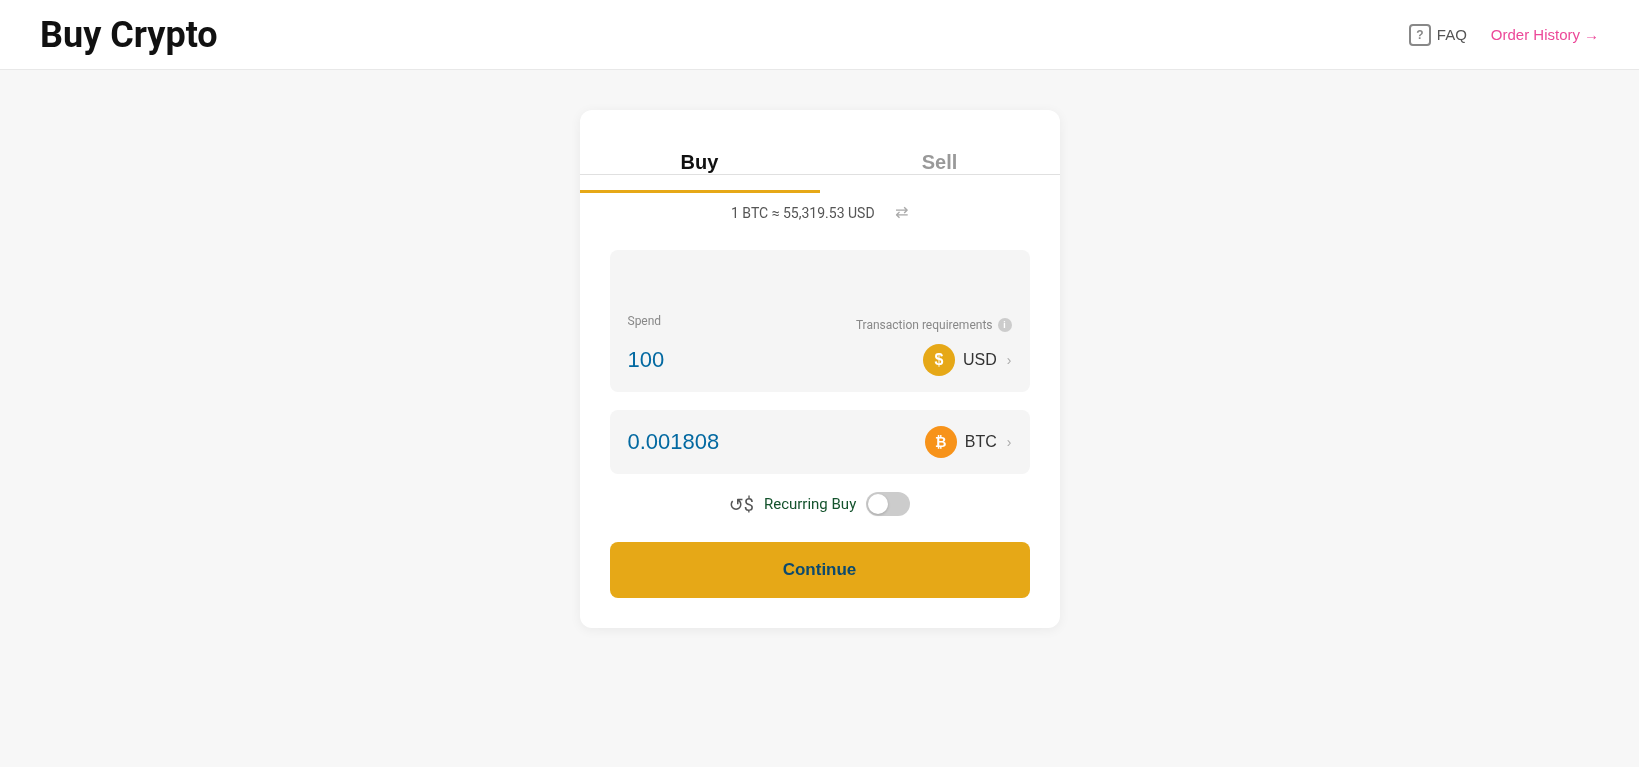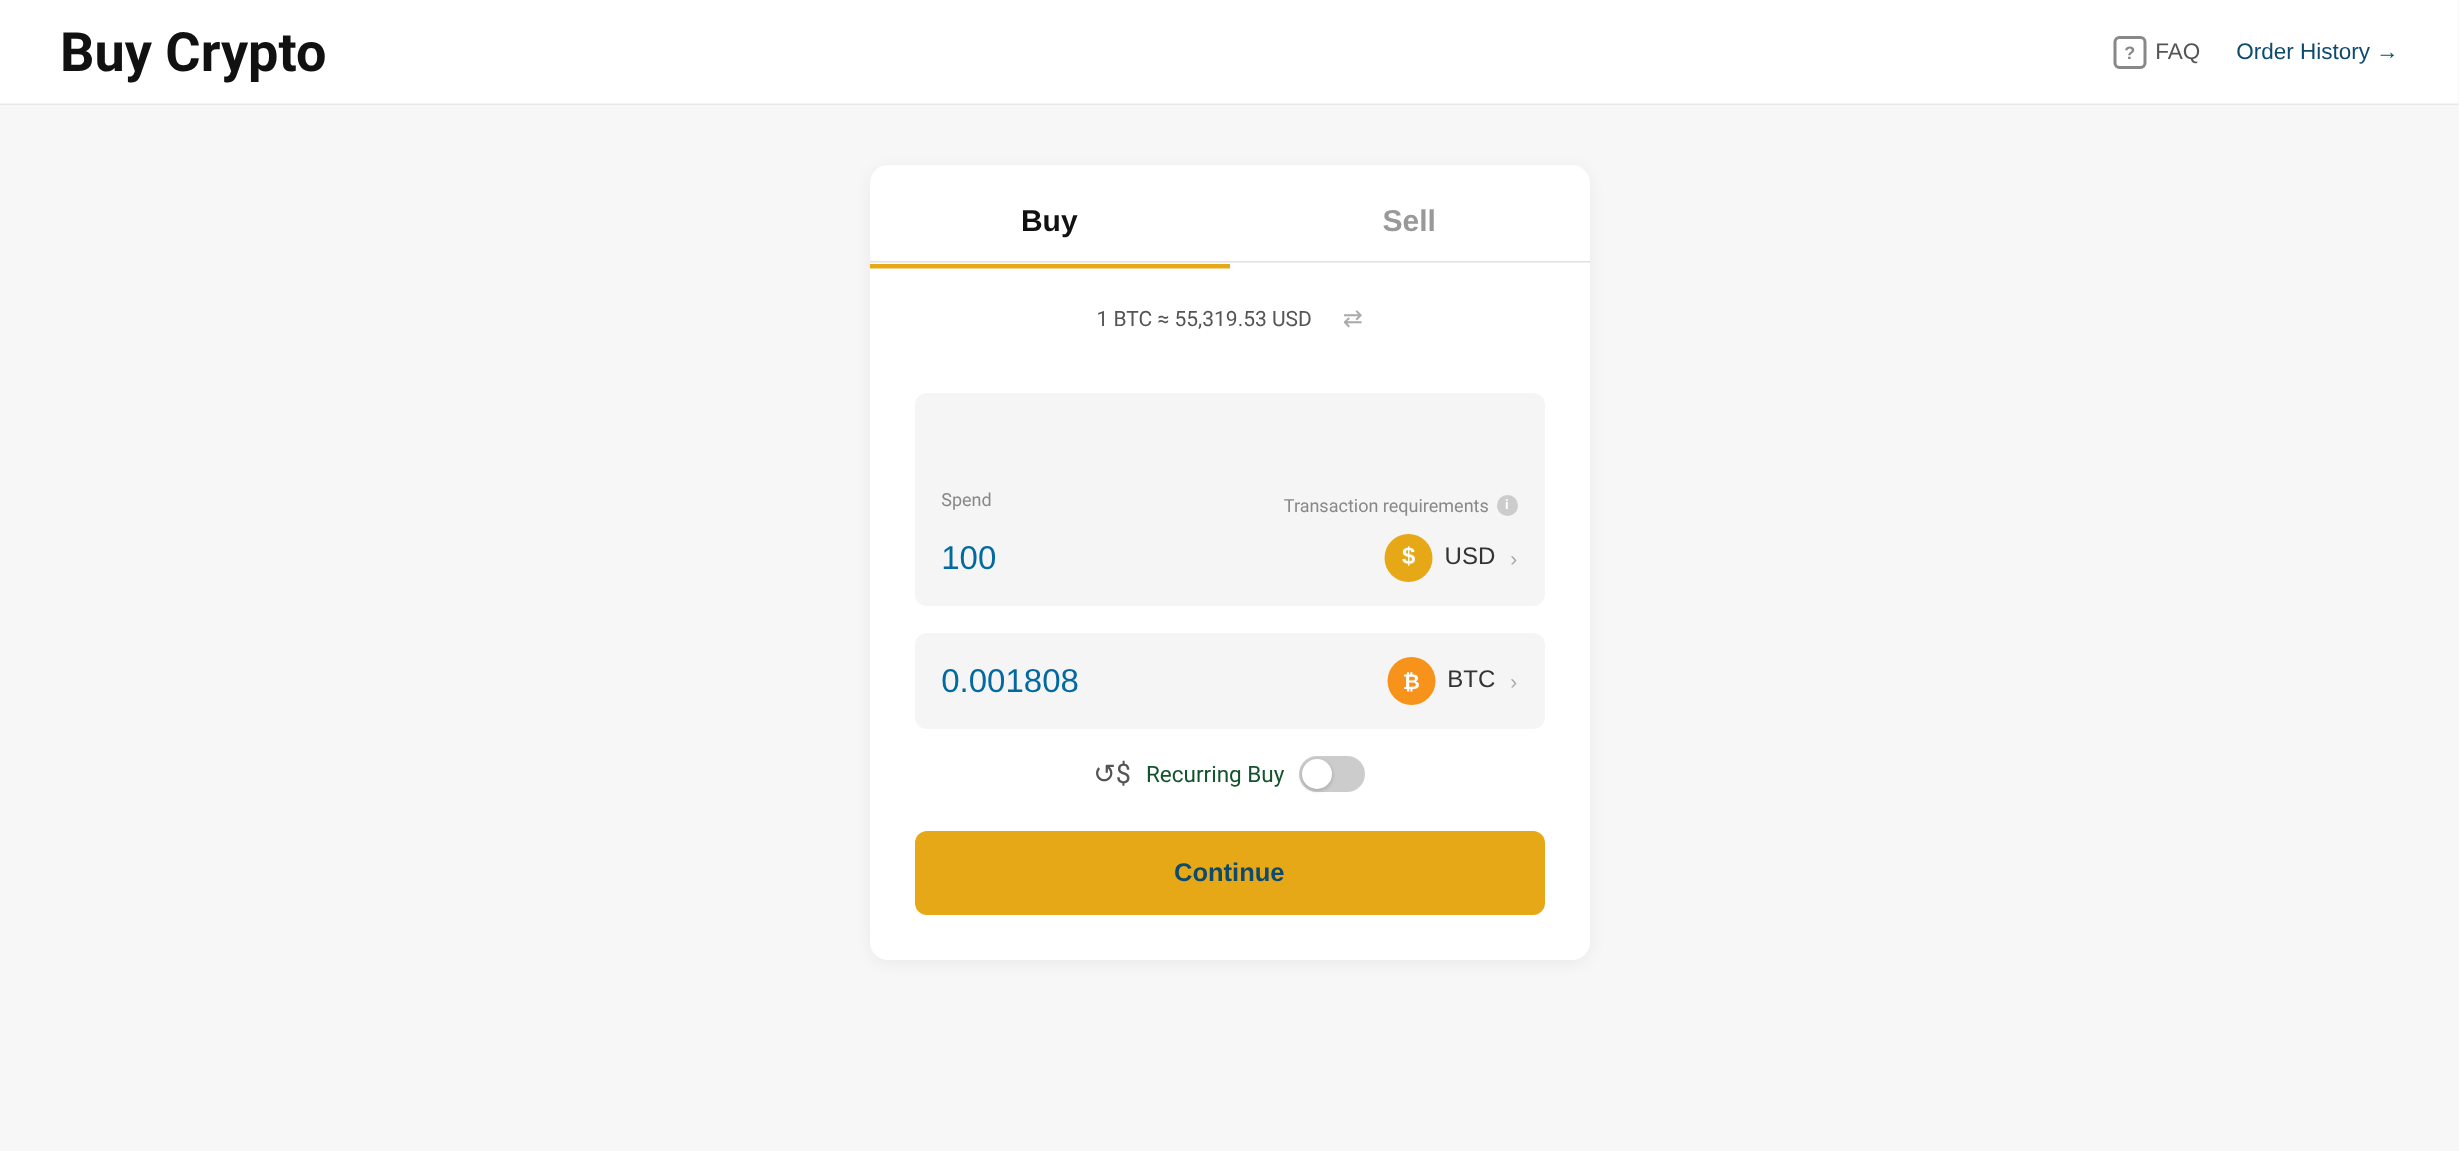--- a/index.html
+++ b/index.html
@@ -46,21 +46,21 @@
       border: 2px solid #888;
       border-radius: 4px;
       display: flex;
       align-items: center;
       justify-content: center;
       font-size: 12px;
       font-weight: 700;
       color: #888;
     }
     .order-history-btn {
-      color: #0c4a6e;
+      color: #ec4899;
       font-size: 15px;
       font-weight: 500;
       cursor: pointer;
       background: none;
       border: none;
       display: flex;
       align-items: center;
       gap: 4px;
       justify-content: space-between;
     }
@@ -87,42 +87,42 @@
     .tab {
       flex: 1;
       text-align: center;
       padding: 22px 0 16px;
       font-size: 20px;
       font-weight: 600;
       cursor: pointer;
       color: #999;
       border-bottom: 3px solid transparent;
       position: relative;
-      top: 5px;
+      top: 19px;
       background: none;
       border-top: none;
       border-left: none;
       border-right: none;
     }
     .tab.active {
       color: #111;
       border-bottom: 3px solid #e6a817;
     }
 
     
     .card-body {
       padding: 28px 30px 0;
     }
 
     
     .exchange-rate {
       text-align: center;
       color: #555;
       font-size: 14px;
-      margin-bottom: 40px;
+      margin-bottom: 28px;
       display: flex;
       align-items: center;
       justify-content: center;
       gap: 20px;
     }
     .exchange-icon {
       color: #aaa;
       font-size: 16px;
       transform: rotate(90deg);
       display: inline-block;

